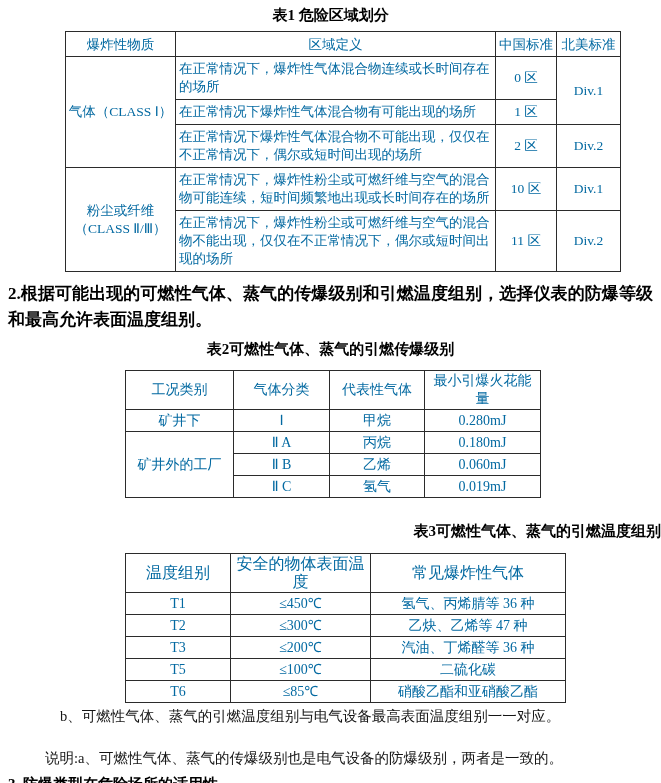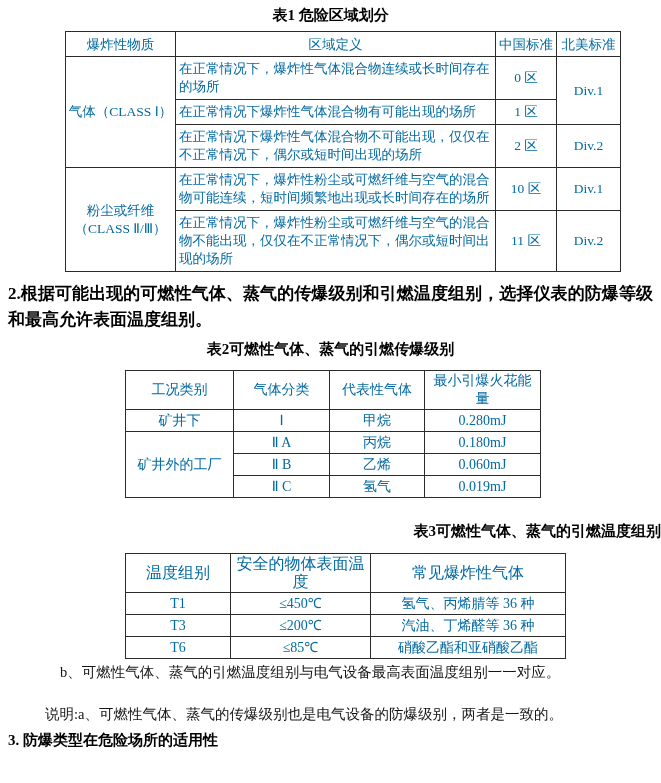--- a/index.html
+++ b/index.html
@@ -186,25 +186,35 @@
       <th>温度组别</th>
       <th>安全的物体表面温度</th>
       <th>常见爆炸性气体</th>
     </tr>
     <tr>
       <td>T1</td>
       <td>≤450℃</td>
       <td>氢气、丙烯腈等 36 种</td>
     </tr>
     <tr>
+      <td>T2</td>
+      <td>≤300℃</td>
+      <td>乙炔、乙烯等 47 种</td>
+    </tr>
+    <tr>
       <td>T3</td>
       <td>≤200℃</td>
       <td>汽油、丁烯醛等 36 种</td>
     </tr>
     <tr>
+      <td>T5</td>
+      <td>≤100℃</td>
+      <td>二硫化碳</td>
+    </tr>
+    <tr>
       <td>T6</td>
       <td>≤85℃</td>
       <td>硝酸乙酯和亚硝酸乙酯</td>
     </tr>
   </tbody>
     </table>
 
   <p class="note note-b">b、可燃性气体、蒸气的引燃温度组别与电气设备最高表面温度组别一一对应。</p>
   <p class="note note-a">说明:a、可燃性气体、蒸气的传爆级别也是电气设备的防爆级别，两者是一致的。</p>
 

